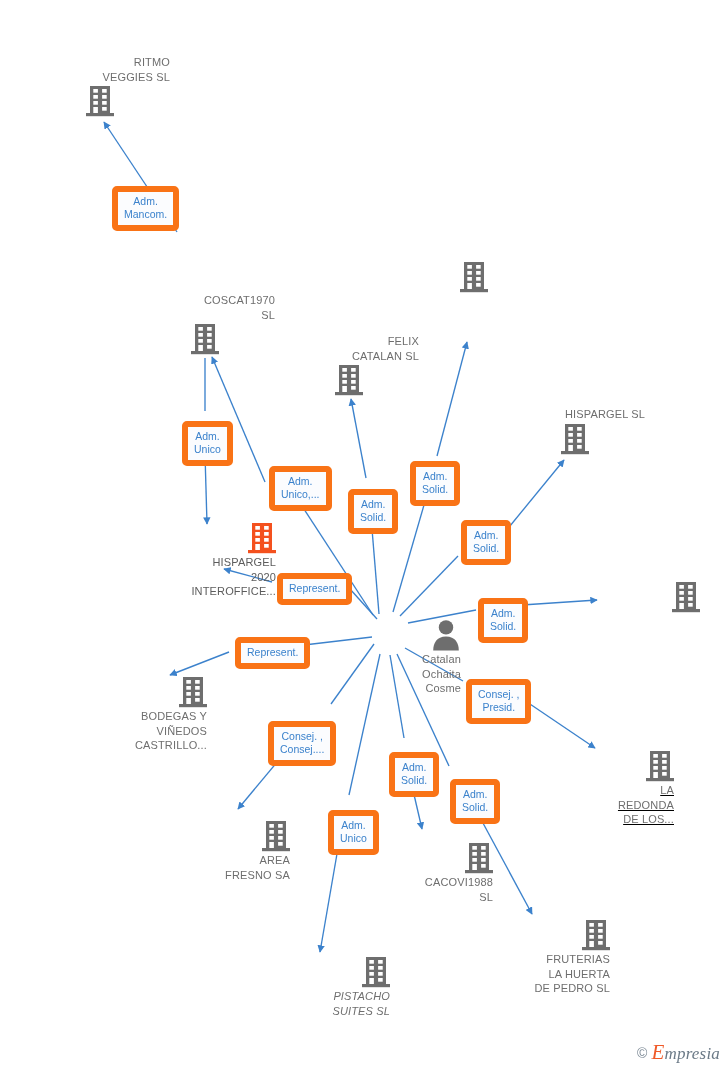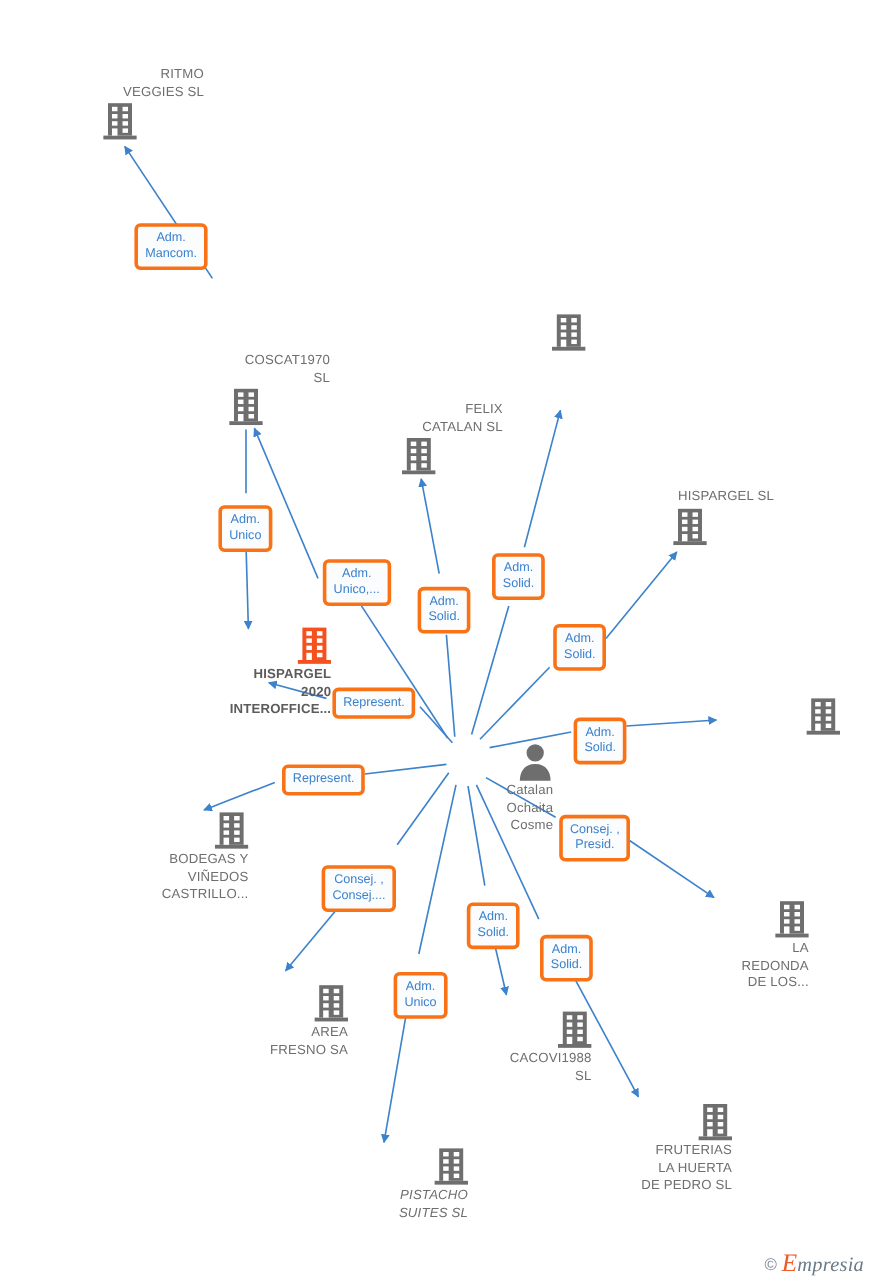--- a/index.html
+++ b/index.html
@@ -37,39 +37,39 @@
     display:block;
     font-size:11px;
     line-height:14.5px;
     color:#6e6e6e;
     letter-spacing:.15px;
     white-space:pre-line;
     margin-top:1px;
   }
   .node.highlight .caption{
     color:#5c5c5c;
-    font-weight:bold;
+    font-weight:normal;
   }
   .node.caption-above .caption{margin:0 0 1px 0;}
   .node.caption-above{display:flex;flex-direction:column;}
 
   
   .person-cap{
     font-size:12px;
     line-height:15.5px;
     color:#777;
   }
 
   
   .elabel{
     position:absolute;
     z-index:4;
     box-sizing:border-box;
     background:#fbfcfe;
-    border:3px solid #f97316;
+    border:6px solid #f97316;
     border-radius:5px;
     color:#3b82cc;
     font-size:10.5px;
     line-height:13px;
     text-align:center;
     padding:3px 6px 4px 6px;
     white-space:pre-line;
     box-shadow:0 0 0 0 rgba(0,0,0,0);
   }
 
@@ -279,21 +279,21 @@
               <rect x="7.3" y="16" width="4.6" height="3.7"></rect>
               <rect x="16.1" y="16" width="4.6" height="3.7"></rect>
               <rect x="7.3" y="22" width="4.6" height="6.0"></rect>
               <rect x="16.1" y="22" width="4.6" height="3.7"></rect>
             </g>
           </svg></span>
         <span class="caption">BODEGAS Y
 VIÑEDOS
 CASTRILLO...</span>
       </div>
-      <div class="node" style="left: 604px; top: 750px;">
+      <div class="node" style="left: 604px; top: 750px; text-decoration: underline;">
         <span class="glyph"><svg width="28" height="32" viewBox="0 0 28 32" xmlns="http://www.w3.org/2000/svg">
             <rect x="4" y="1" width="20" height="27" fill="#6e6e6e"></rect>
             <rect x="0" y="28" width="28" height="3.2" fill="#6e6e6e"></rect>
             <g fill="#ffffff">
               <rect x="7.3" y="4" width="4.6" height="3.7"></rect>
               <rect x="16.1" y="4" width="4.6" height="3.7"></rect>
               <rect x="7.3" y="10" width="4.6" height="3.7"></rect>
               <rect x="16.1" y="10" width="4.6" height="3.7"></rect>
               <rect x="7.3" y="16" width="4.6" height="3.7"></rect>
               <rect x="16.1" y="16" width="4.6" height="3.7"></rect>

